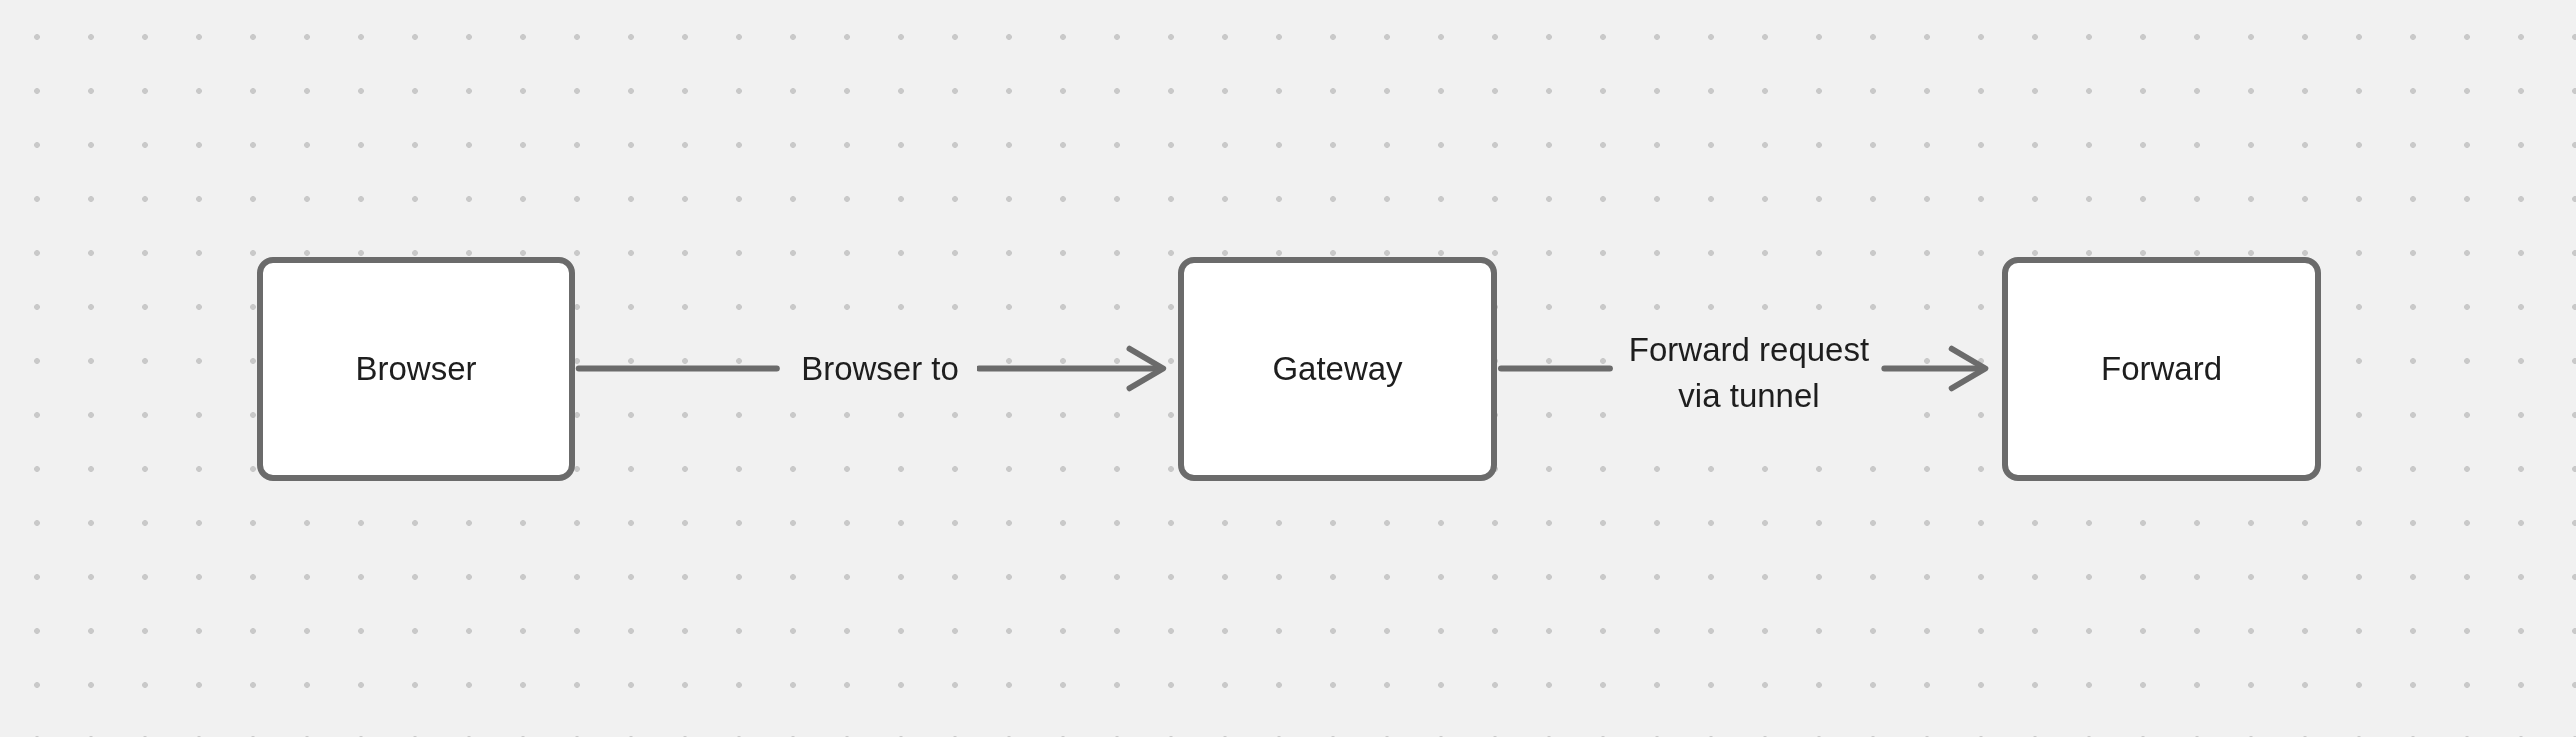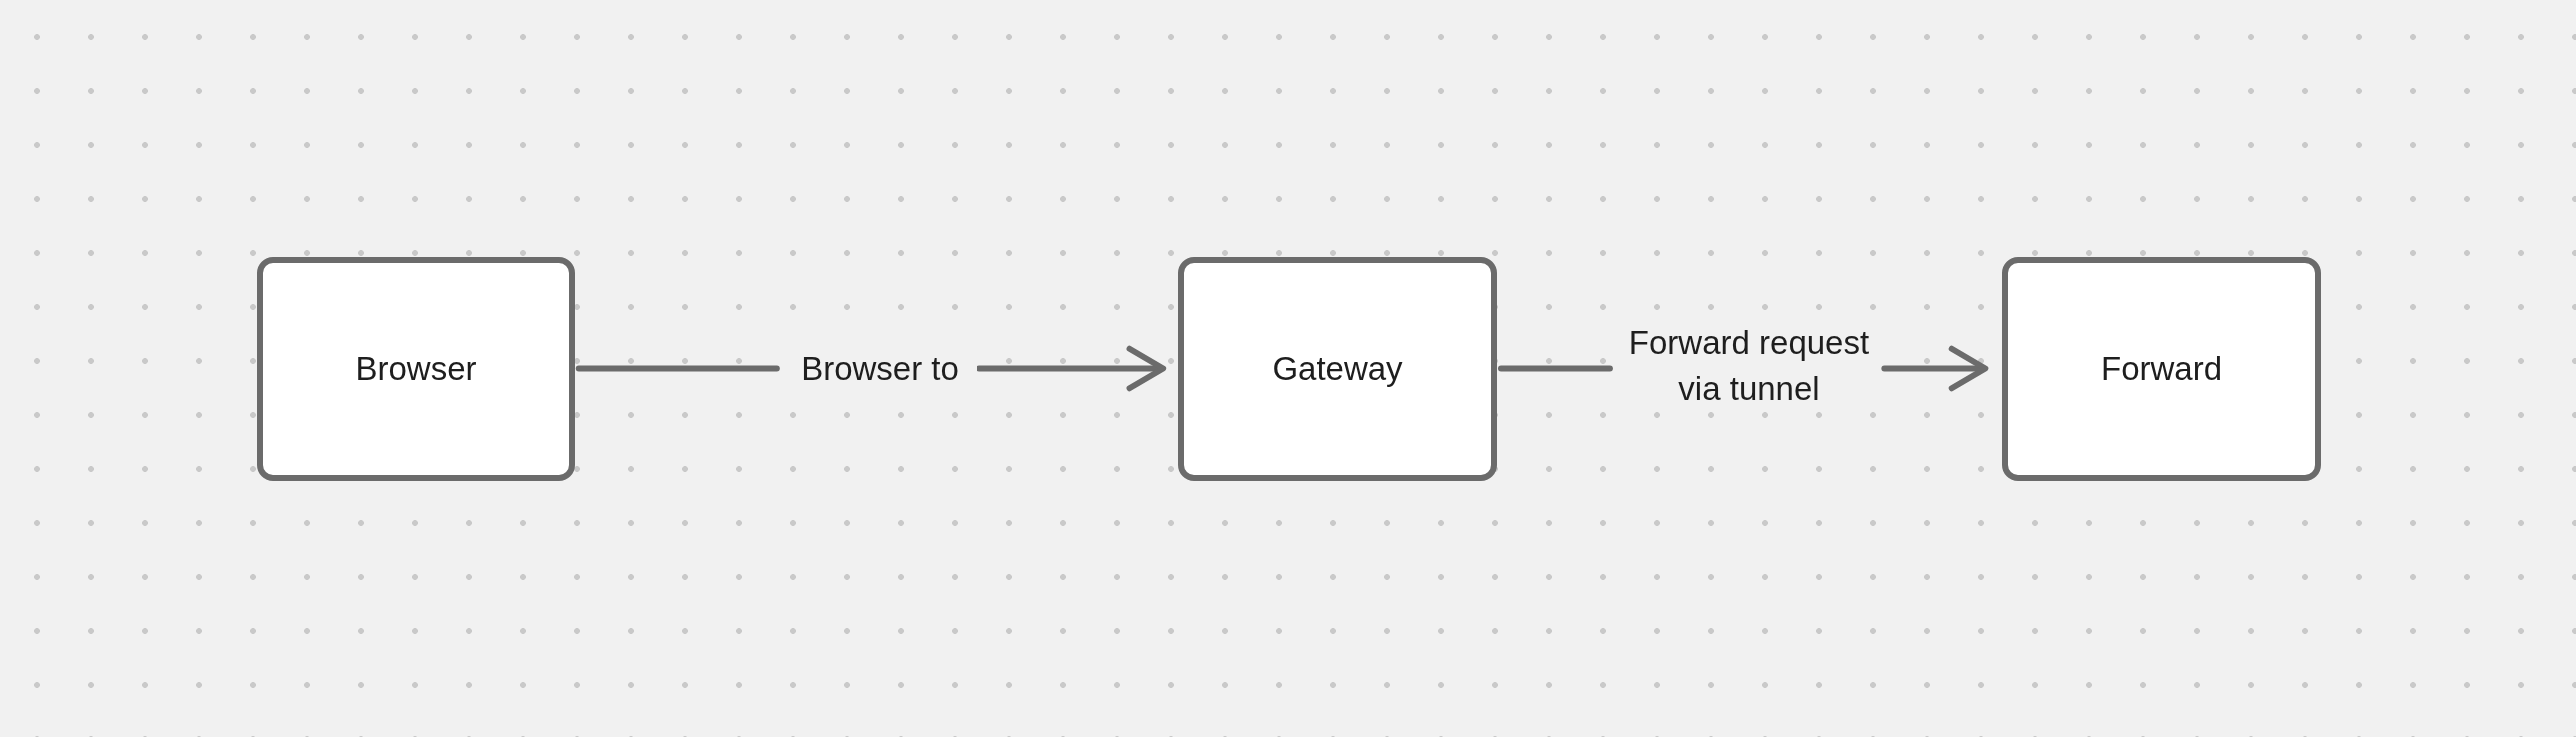--- a/index.html
+++ b/index.html
@@ -74,21 +74,21 @@
 
   .edge-label-1 {
     left: 783px;
     top: 343px;
     width: 194px;
     height: 52px;
   }
 
   .edge-label-2 {
     left: 1617px;
-    top: 319px;
+    top: 326px;
     width: 264px;
     height: 93px;
   }
 </style>
 </head>
 <body>
 
 <div class="canvas">
 
   <svg class="edges-layer" viewBox="0 0 2600 744">

